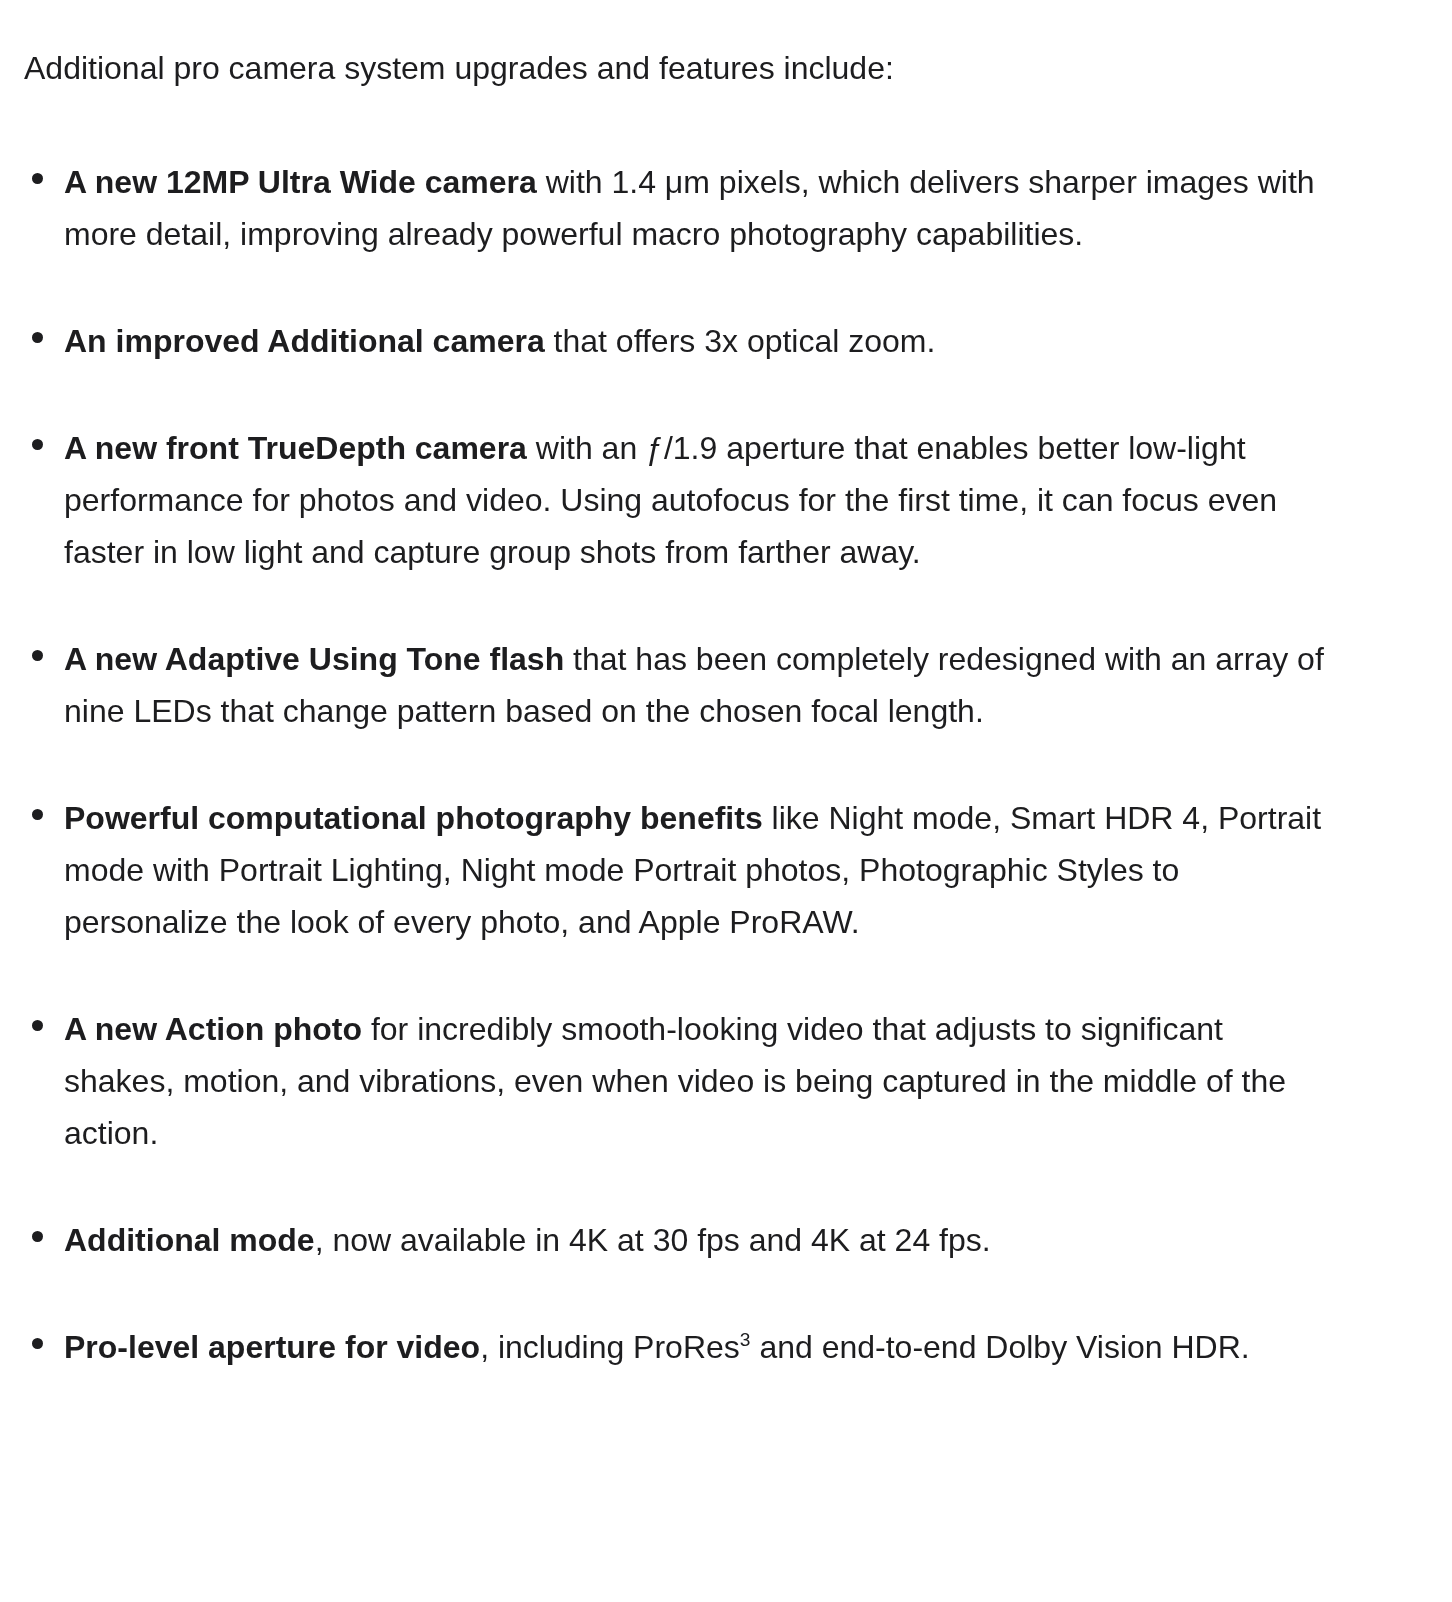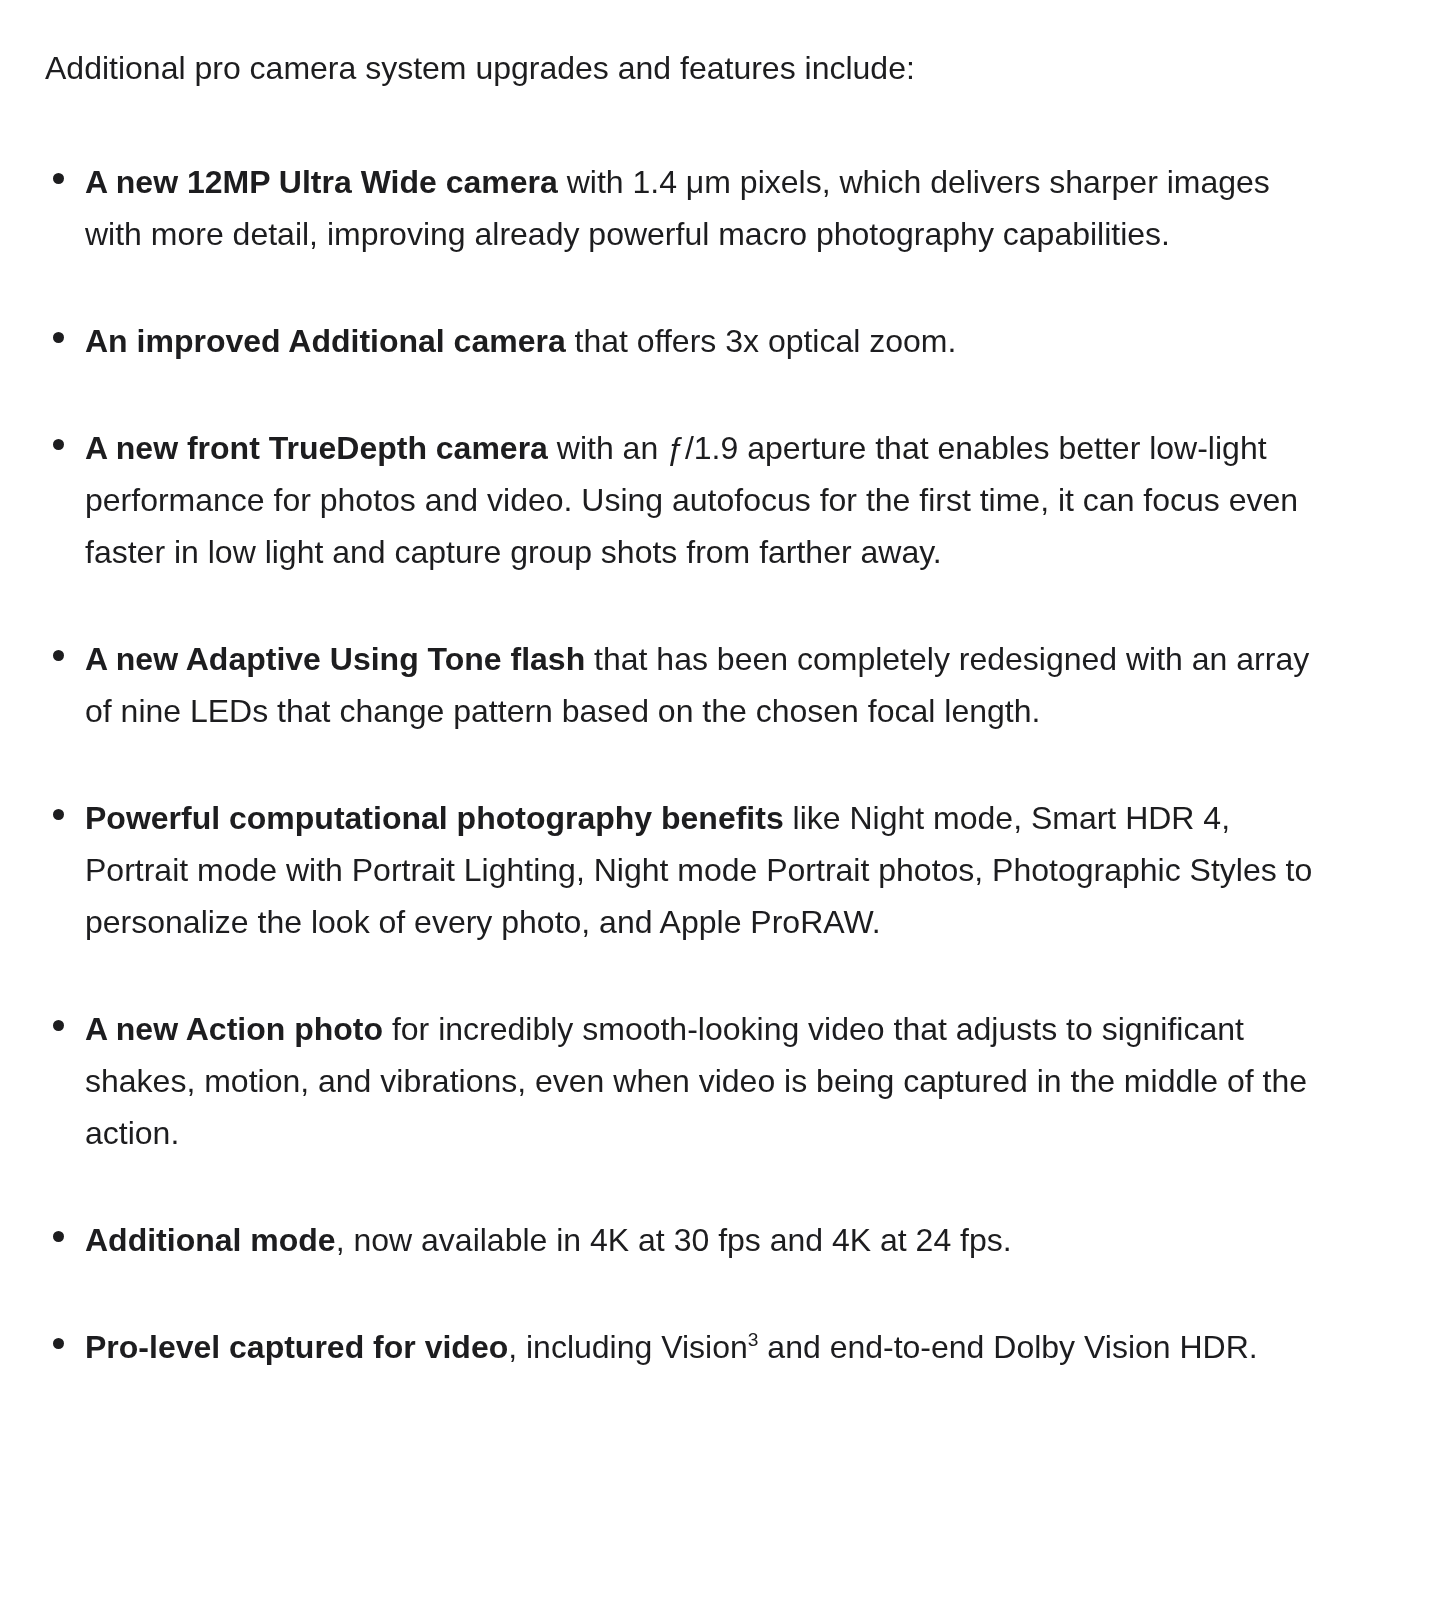--- a/index.html
+++ b/index.html
@@ -11,21 +11,21 @@
     font-family: "Liberation Sans", "DejaVu Sans", sans-serif;
     font-size: 32px;
     line-height: 52px;
     color: #1d1d1f;
     -webkit-font-smoothing: antialiased;
   }
   .content {
     box-sizing: border-box;
     width: 1452px;
     min-height: 1602px;
-    padding: 42px 117px 60px 45px;
+    padding: 42px 117px 60px 24px;
   }
   .intro {
     margin: 0;
   }
   ul.feature-list {
     list-style: none;
     margin: 62px 0 0 0;
     padding: 0 0 0 40px;
   }
   ul.feature-list li {
@@ -61,15 +61,15 @@
   <p class="intro">Additional pro camera system upgrades and features include:</p>
 
   <ul class="feature-list" id="feature-list">
       <li><span class="lead">A new 12MP Ultra Wide camera</span><span> with 1.4 μm pixels, which delivers sharper images with more detail, improving already powerful macro photography capabilities.</span><span></span><sup class="fn"></sup><span></span></li>
       <li><span class="lead">An improved Additional camera</span><span> that offers 3x optical zoom.</span><span></span><sup class="fn"></sup><span></span></li>
       <li><span class="lead">A new front TrueDepth camera</span><span> with an ƒ/1.9 aperture that enables better low-light performance for photos and video. Using autofocus for the first time, it can focus even faster in low light and capture group shots from farther away.</span><span></span><sup class="fn"></sup><span></span></li>
       <li><span class="lead">A new Adaptive Using Tone flash</span><span> that has been completely redesigned with an array of nine LEDs that change pattern based on the chosen focal length.</span><span></span><sup class="fn"></sup><span></span></li>
       <li><span class="lead">Powerful computational photography benefits</span><span> like Night mode, Smart HDR 4, Portrait mode with Portrait Lighting, Night mode Portrait photos, Photographic Styles to personalize the look of every photo, and Apple ProRAW.</span><span></span><sup class="fn"></sup><span></span></li>
       <li><span class="lead">A new Action photo</span><span> for incredibly smooth-looking video that adjusts to significant shakes, motion, and vibrations, even when video is being captured in the middle of the action.</span><span></span><sup class="fn"></sup><span></span></li>
       <li><span class="lead">Additional mode</span><span>, now available in 4K at 30 fps and 4K at 24 fps.</span><span></span><sup class="fn"></sup><span></span></li>
-      <li><span class="lead">Pro-level captured for video</span><span></span><span>, including Vision</span><sup class="fn">3</sup><span> and end-to-end Dolby Vision HDR.</span></li>
+      <li><span class="lead">Pro-level aperture for video</span><span></span><span>, including ProRes</span><sup class="fn">3</sup><span> and end-to-end Dolby Vision HDR.</span></li>
     </ul>
 </main>
 
 </body></html>

